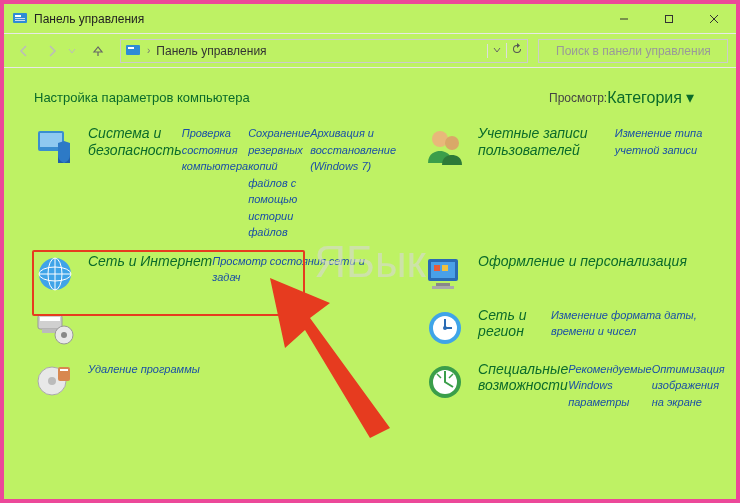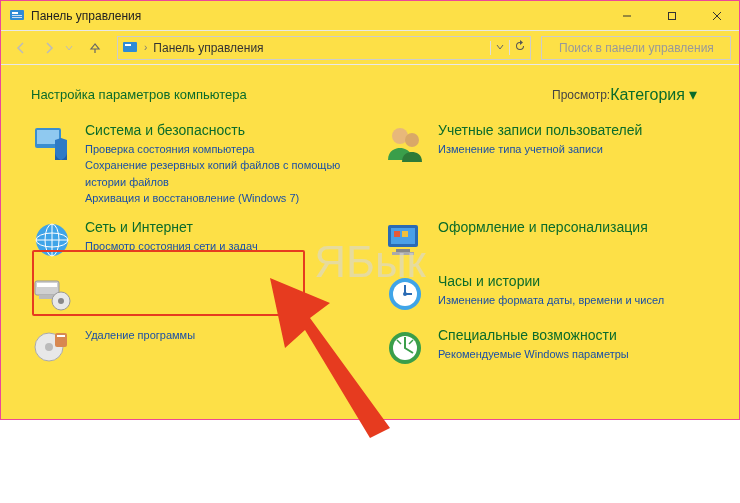--- a/index.html
+++ b/index.html
@@ -6,21 +6,21 @@
   body {
     font-family: "Segoe UI", Tahoma, sans-serif;
     font-size: 12px;
     background: #fff;
     color: #000;
     width: 740px;
     height: 503px;
     overflow: hidden;
     position: relative;
   }
-  .window { border: 1px solid #ec4899; height: 420px; background: #fde047; }
+  .window { border: 4px solid #ec4899; height: 503px; background: #bef264; }
   
   .titlebar {
     height: 30px;
     display: flex; align-items: center;
     padding: 0 0 0 8px;
     border-bottom: 1px solid #e8e8e8;
   }
   .titlebar .sysicon { width: 16px; height: 16px; margin-right: 6px; }
   .titlebar .title { font-size: 12px; color: #222; flex: 1; }
   .winbtns { display: flex; }
@@ -64,21 +64,21 @@
   .viewvalue { color:#0b6b2a; font-size:16px; display:flex; align-items:center; gap:4px; margin-right:12px;}
   .viewvalue .dd { color:#0b6b2a; }
   .grid {
     display:grid;
     grid-template-columns: 1fr 1fr;
     column-gap: 28px;
     row-gap: 12px;
   }
   .cat { display:flex; gap:12px; align-items:flex-start; }
   .caticon { width:42px; height:42px; flex-shrink:0; }
-  .catbody { display:flex; flex-direction:column; }
+  .catbody { display:flex; flex-direction:row;font-style:italic; }
   .cattitle { color:#0b6b2a; font-size:14px; margin-bottom:2px; line-height:1.2;}
   .catlink { color:#1a4fa6; font-size:11px; line-height:1.5; }
   .highlight-box {
     border: 2px solid #e63b1f;
     position:absolute;
     left: 32px; top: 250px;
     width: 273px; height: 66px;
     pointer-events:none;
     border-radius:2px;
   }
@@ -270,21 +270,21 @@
         <span class="caticon">
           <svg viewBox="0 0 42 42">
               <circle cx="21" cy="21" r="16" fill="#3fa4e8"></circle>
               <circle cx="21" cy="21" r="12" fill="#fff"></circle>
               <line x1="21" y1="21" x2="21" y2="12" stroke="#2a6bb4" stroke-width="2"></line>
               <line x1="21" y1="21" x2="28" y2="21" stroke="#2a6bb4" stroke-width="2"></line>
               <circle cx="21" cy="21" r="2" fill="#2a6bb4"></circle>
             </svg>
         </span>
         <div class="catbody">
-          <a class="cattitle">Часы и истории</a>
+          <a class="cattitle">Сеть и регион</a>
           <a class="catlink">Изменение формата даты, времени и чисел</a>
         </div>
       </div>
 
       <div class="cat">
         <span class="caticon">
           <svg viewBox="0 0 42 42">
               <circle cx="18" cy="20" r="14" fill="#e8e8e8" stroke="#aaa"></circle>
               <circle cx="18" cy="20" r="4" fill="#bbb"></circle>
               <rect x="24" y="6" width="12" height="14" rx="2" fill="#d88850"></rect>
@@ -301,20 +301,21 @@
           <svg viewBox="0 0 42 42">
               <circle cx="21" cy="21" r="16" fill="#3a9e4a"></circle>
               <circle cx="21" cy="21" r="12" fill="#fff"></circle>
               <path d="M21 10 L21 21 L29 26" fill="none" stroke="#3a9e4a" stroke-width="2"></path>
               <path d="M13 13 L17 17 M29 13 L25 17" stroke="#3a9e4a" stroke-width="1.5"></path>
             </svg>
         </span>
         <div class="catbody">
           <a class="cattitle">Специальные возможности</a>
           <a class="catlink">Рекомендуемые Windows параметры</a>
+          <a class="catlink">Оптимизация изображения на экране</a>
         </div>
       </div>
 
     </div>
   </div>
 </div>
 
 <div class="watermark">ЯБык</div>
 
 <div class="highlight-box"></div>

